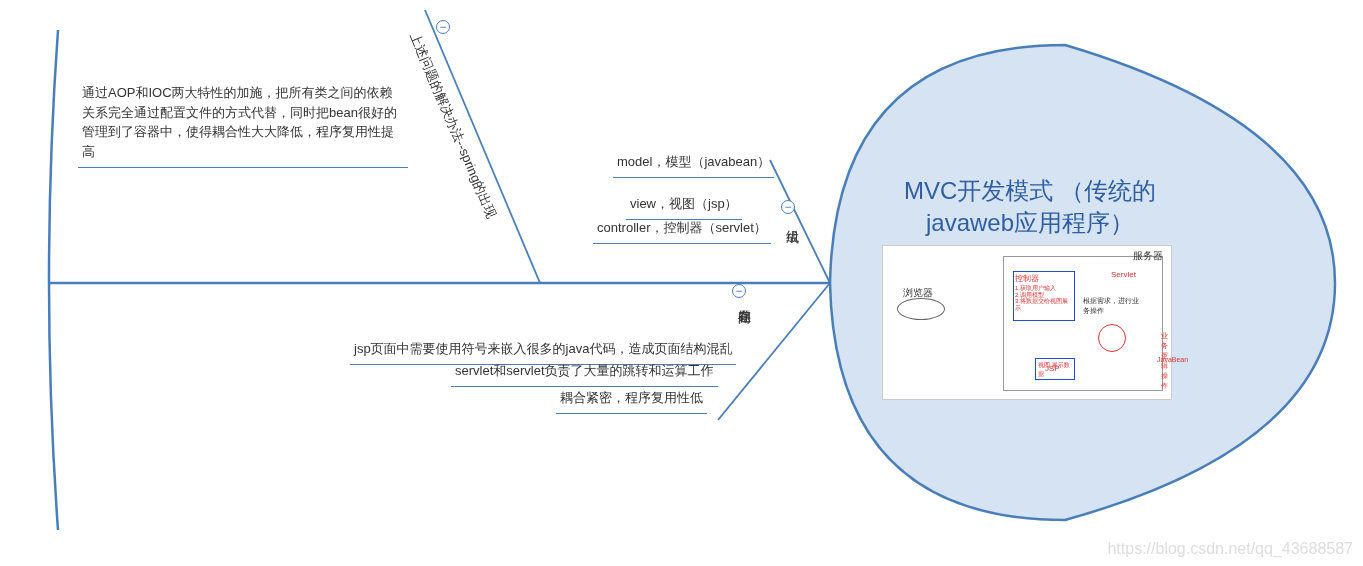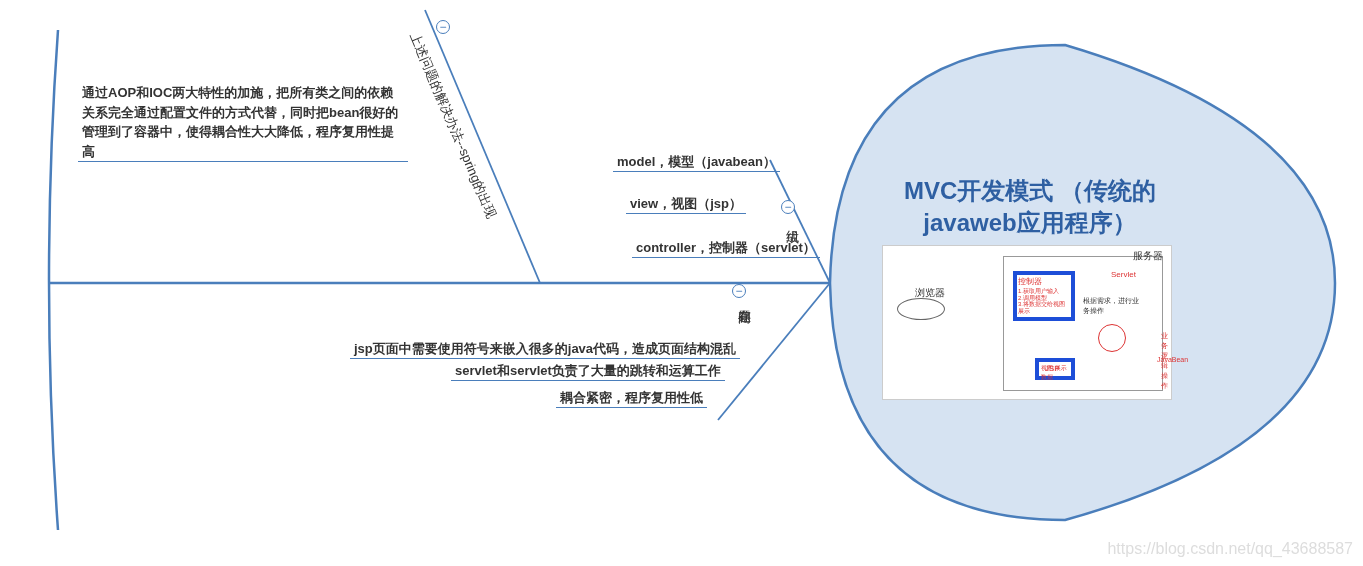--- a/index.html
+++ b/index.html
@@ -9,23 +9,22 @@
       background: #fff;
       font-family: "Microsoft YaHei", Arial, sans-serif;
       font-size: 13px;
       color: #333;
       position: relative;
       overflow: hidden;
     }
     .branch-text {
       position: absolute;
       border-bottom: 1.5px solid #4A7EBB;
-      padding: 0 4px 0 4px;
+      padding: 0 4px 6px 4px;
       white-space: nowrap;
-      font-weight: bold;
     }
     .vertical-label {
       position: absolute;
       writing-mode: vertical-rl;
       text-orientation: mixed;
       color: #333;
       font-size: 13px;
     }
     .minus-badge {
       position: absolute;
@@ -35,31 +34,31 @@
       border-radius: 50%;
       background: #fff;
       font-size: 12px;
       line-height: 12px;
       text-align: center;
       color: #4A7EBB;
     }
     .head-title {
       position: absolute;
       font-size: 24px;
-      font-weight: bold;
+      font-weight: normal;
       color: #2E5FA2;
       text-align: center;
       width: 320px;
     }
     .inner-box {
       position: absolute;
       background: #fff;
       border: 1px solid #ccc;
     }
-    .red-box { border: 4px solid #1d4ed8; }
+    .red-box { border: 1px solid #1d4ed8; }
     .tiny { font-size: 10px; color: #333; }
     .tiny-red { font-size: 8px; color: #d33; padding-left: 32px; }
     .watermark {
       position: absolute;
       right: 10px;
       bottom: 8px;
       font-size: 16px;
       color: #ddd;
     }
     svg { position: absolute; top: 0; left: 0; }
@@ -93,36 +92,36 @@
   </defs>
 </svg>
 
 <div class="branch-text" style="left:78px; top:83px; width:330px; white-space:normal; line-height:1.5;">通过AOP和IOC两大特性的加施，把所有类之间的依赖关系完全通过配置文件的方式代替，同时把bean很好的管理到了容器中，使得耦合性大大降低，程序复用性提高</div>
 
 <div style="position:absolute; left:422px; top:30px; transform:rotate(67deg); transform-origin:left top; font-size:13px;">上述问题的解决办法--spring的出现</div>
 <div class="minus-badge" style="left:436px; top:20px;">−</div>
 
 <div class="branch-text" style="left:613px; top:153px;">model，模型（javabean）</div>
 <div class="branch-text" style="left:626px; top:195px;">view，视图（jsp）</div>
-<div class="branch-text" style="left:593px; top:239px;margin-left:39px;">controller，控制器（servlet）</div>
+<div class="branch-text" style="left:593px; top:219px;">controller，控制器（servlet）</div>
 <div class="vertical-label" style="left:783px; top:220px;">组成</div>
 <div class="minus-badge" style="left:781px; top:200px;">−</div>
 
 <div class="branch-text" style="left:350px; top:340px;">jsp页面中需要使用符号来嵌入很多的java代码，造成页面结构混乱</div>
 <div class="branch-text" style="left:451px; top:362px;text-align:center;">servlet和servlet负责了大量的跳转和运算工作</div>
 <div class="branch-text" style="left:556px; top:389px;">耦合紧密，程序复用性低</div>
 <div class="vertical-label" style="left:735px; top:300px;">存在问题</div>
 <div class="minus-badge" style="left:732px; top:284px;">−</div>
 
 <div class="head-title" style="left:870px; top:175px;">MVC开发模式 （传统的javaweb应用程序）</div>
 
 <div class="inner-box" style="left:882px; top:245px; width:290px; height:155px;">
 
   <div style="position:absolute; left:14px; top:52px; width:48px; height:22px; border:1px solid #666; border-radius:50%;"></div>
-  <div class="tiny" style="position:absolute; left:32px; top:40px;">浏览器</div>
+  <div class="tiny" style="position:absolute; left:20px; top:40px;">浏览器</div>
 
   <div style="position:absolute; left:120px; top:10px; width:160px; height:135px; border:1px solid #999;"></div>
   <div class="tiny" style="position:absolute; left:250px; top:3px;">服务器</div>
 
   <div class="red-box" style="position:absolute; left:130px; top:25px; width:62px; height:50px;">
     <div class="tiny-red" style="padding:1px;">控制器</div>
     <div class="tiny-red" style="font-size:6px; padding:0 1px; line-height:1.1; white-space:pre-line;">1.获取用户输入
 2.调用模型
 3.将数据交给视图展示</div>
   </div>

